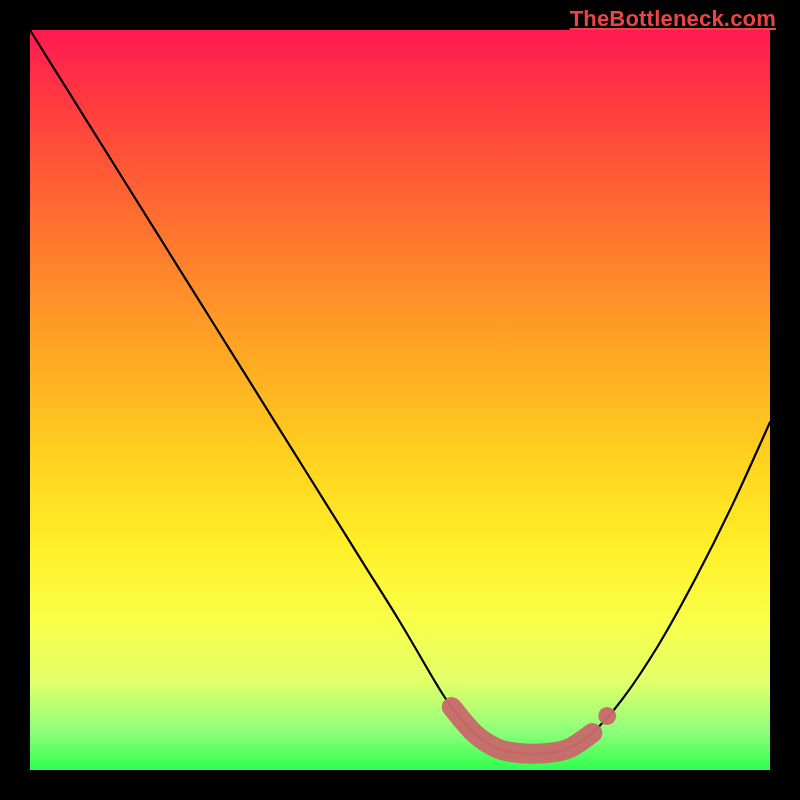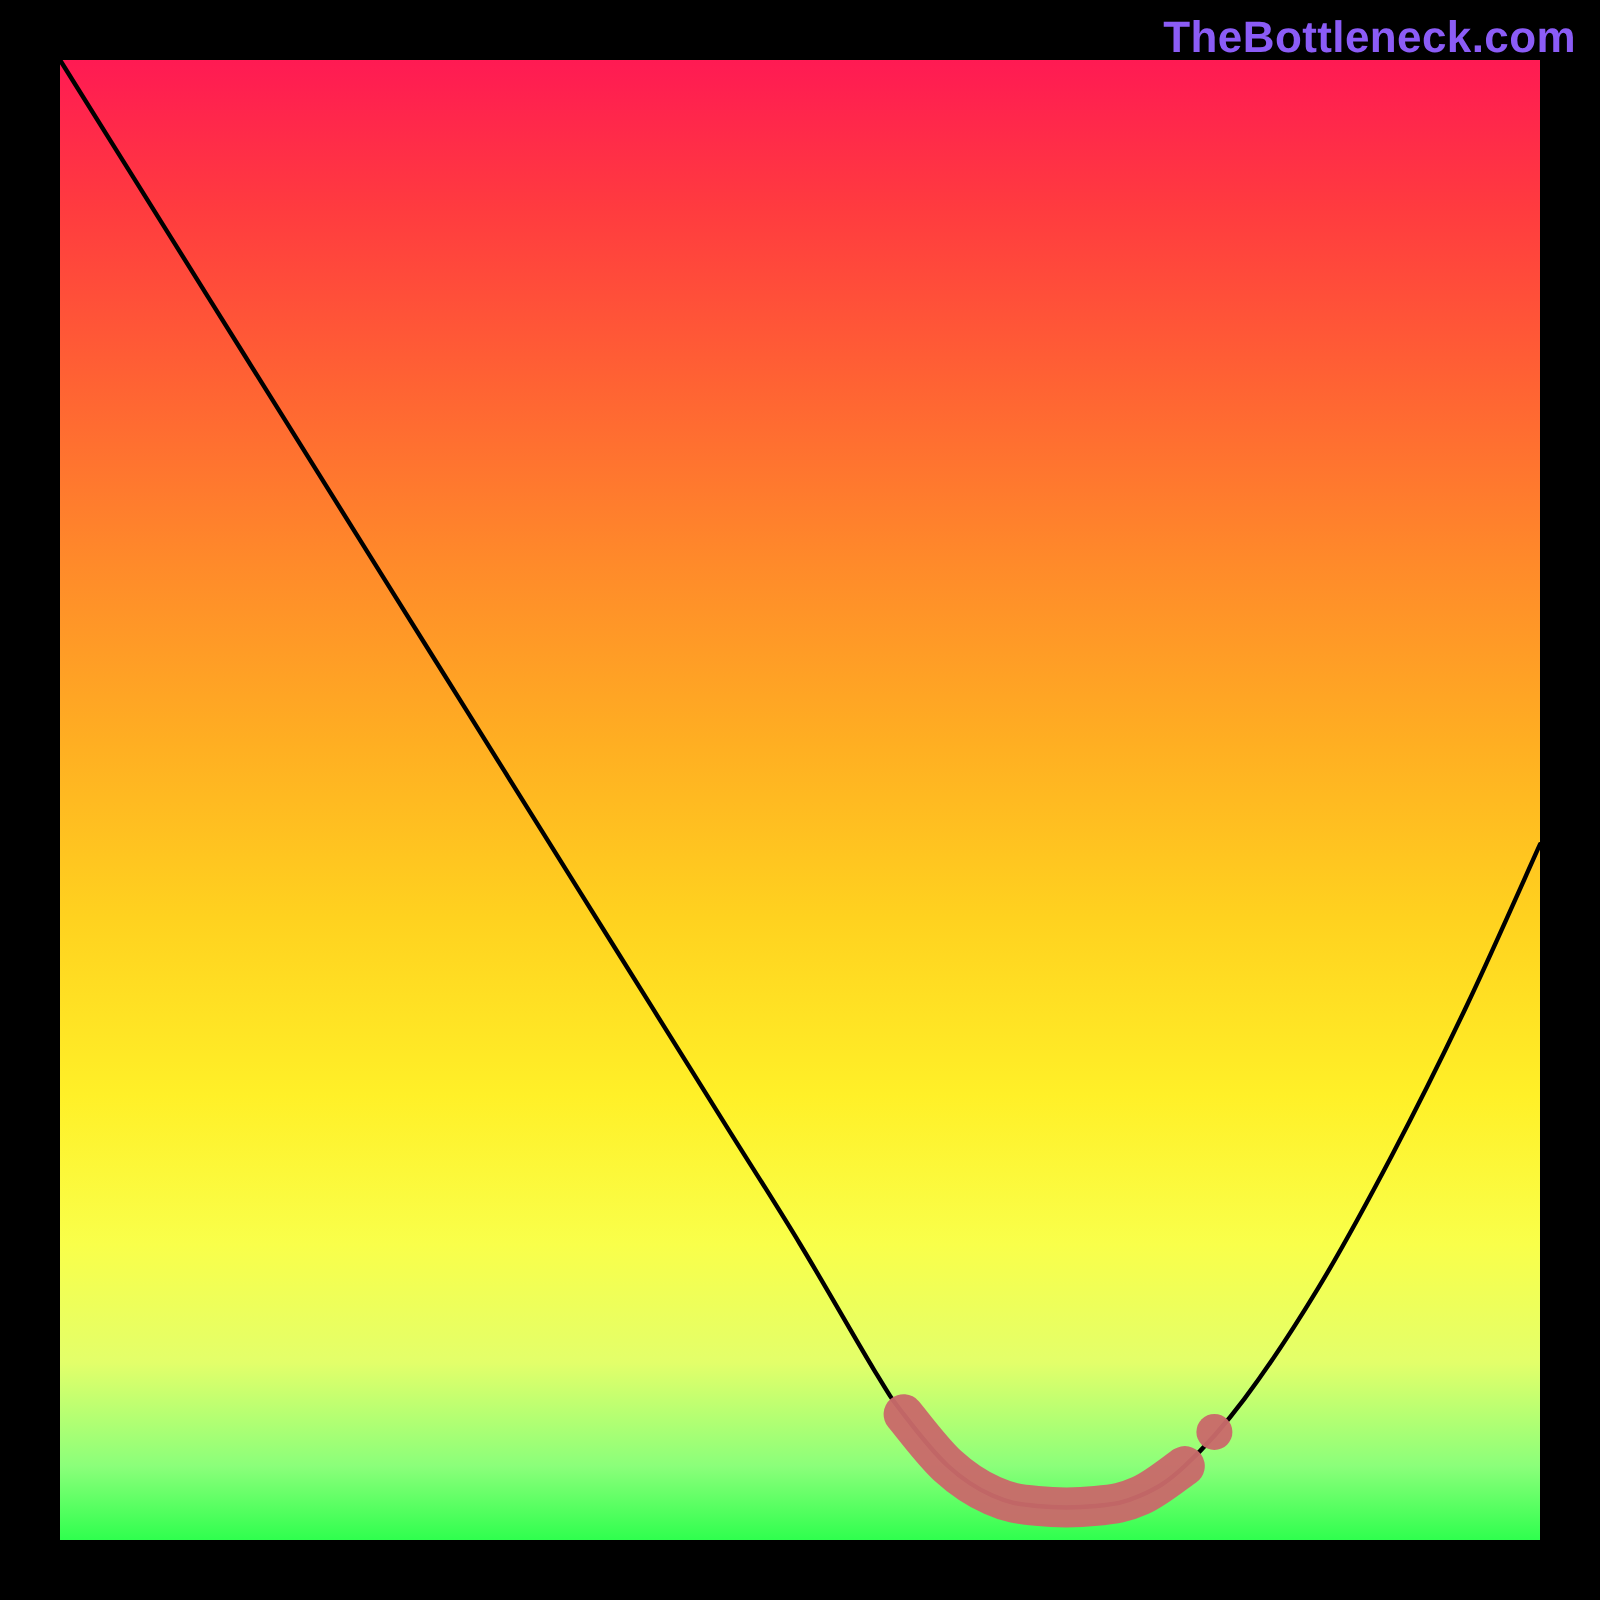--- a/index.html
+++ b/index.html
@@ -33,26 +33,27 @@
       #fff028 70%,
       #f9ff4a 80%,
       #e3ff6a 88%,
       #8bff7a 95%,
       #2fff4e 100%
     );
   }
   .watermark {
     position: absolute;
     top: 6px;
-    right: 12px;
+    right: 24px;
     font-size: 22px;
     font-weight: 600;
-    color: #8b5cf6;
+    color: #ef4444;
     letter-spacing: 0.2px;
     user-select: none;
+    text-decoration: underline;
   }
   svg.curve {
     position: absolute;
     left: 0;
     top: 0;
     width: 740px;
     height: 740px;
     overflow: visible;
   }
 </style>

